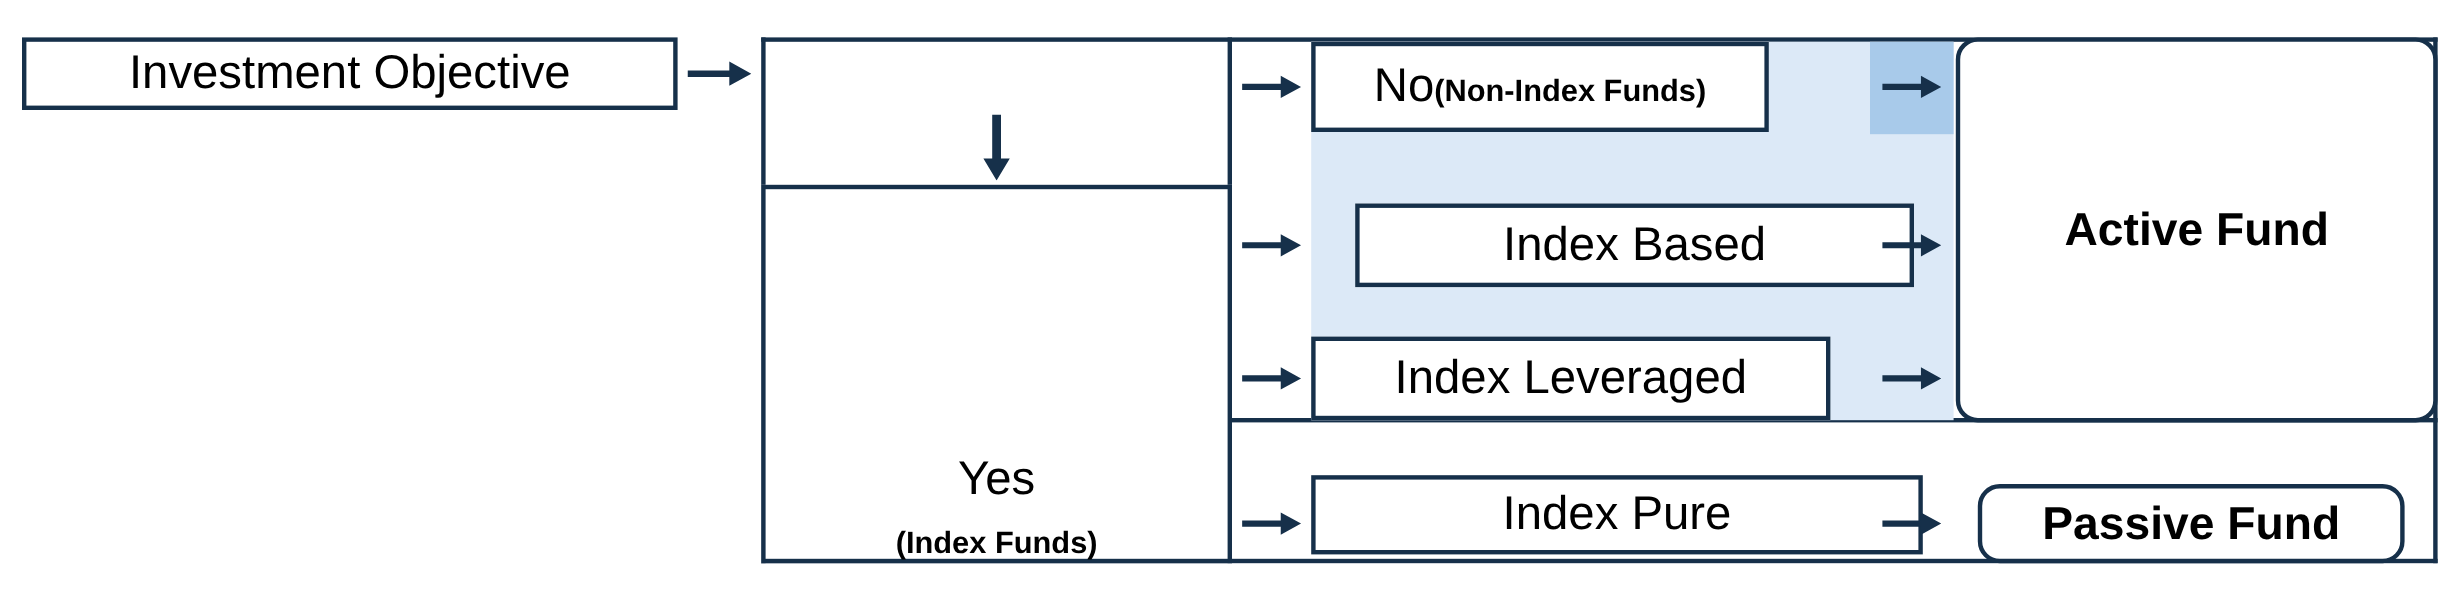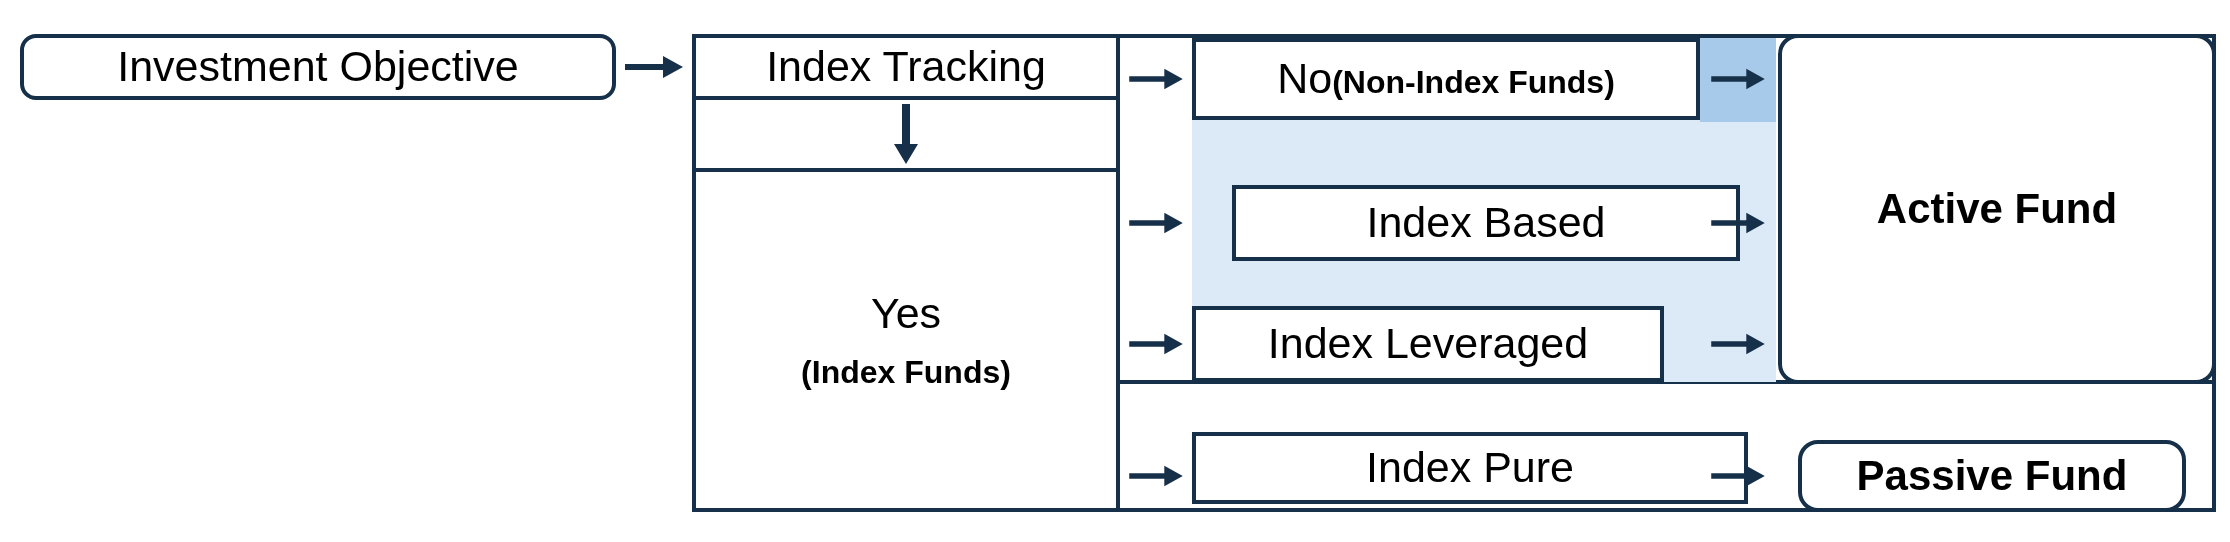--- a/index.html
+++ b/index.html
@@ -16,38 +16,38 @@
     text-align:center;
     color:#000000;
     line-height:1.05;
   }
 
   .t-reg{font-weight:400;}
   .t-bold{font-weight:700;}
 
   
   .fs-main{font-size:43px;}
-  .fs-sub{font-size:32px;}
+  .fs-sub{font-size:28px;}
   .fs-res{font-size:42px;border-radius:20px;}
 
   
   .fill-light{background:#dce9f7;}
   .fill-mid{background:#a8caea;}
 
   
   .arrow{
     display:flex;align-items:center;justify-content:center;
     background:transparent;
   }
   .arrow svg{display:block;}
 
   
   .rule{background:#16304a;}
 
-  .stack{display:flex;flex-direction:column;align-items:center;justify-content:center;gap:20px;}
+  .stack{display:flex;flex-direction:column;align-items:center;justify-content:flex-end;gap:20px;}
 </style>
 </head>
 <body>
 
 <div id="root">
 
   <div class="abs rule" style="left:692px;top:34px;width:1524px;height:4px;"></div>
 
   <div class="abs rule" style="left:2212px;top:34px;width:4px;height:478px;"></div>
 
@@ -55,35 +55,32 @@
 
   <div class="abs rule" style="left:692px;top:34px;width:4px;height:478px;"></div>
 
   <div class="abs rule" style="left:1116px;top:34px;width:4px;height:478px;"></div>
 
   <div class="abs rule" style="left:1116px;top:380px;width:1100px;height:4px;"></div>
 
   <div class="abs fill-light" style="left:1192px;top:38px;width:584px;height:344px;"></div>
   <div class="abs fill-mid" style="left:1700px;top:38px;width:76px;height:84px;"></div>
 
-  <div class="abs box fs-main" style="left:20px;top:34px;width:596px;height:66px;border-radius:16px;">
+  <div class="abs box fs-main" style="left:20px;top:34px;width:596px;height:66px;">
     <span>Investment Objective</span>
   </div>
 
   <div class="abs arrow" style="left:618px;top:34px;width:72px;height:66px;">
     <span>
       <svg width="58" height="26" viewBox="0 0 58 26">
         <path d="M0 10 H38 V2 L58 13 L38 24 V16 H0 Z" fill="#16304a"></path>
       </svg>
     </span>
   </div>
 
-  <div class="abs box fs-main" style="left:692px;top:34px;width:428px;height:66px;">
-    <span>Index Tracking</span>
-  </div>
 
   <div class="abs arrow" style="left:692px;top:100px;width:428px;height:68px;">
     <span>
       <svg width="26" height="60" viewBox="0 0 26 60">
         <path d="M9 0 H17 V40 H25 L13 60 L1 40 H9 Z" fill="#16304a"></path>
       </svg>
     </span>
   </div>
 
   <div class="abs box stack" style="left:692px;top:168px;width:428px;height:344px;">
@@ -116,21 +113,21 @@
   </div>
 
   <div class="abs arrow" style="left:1120px;top:440px;width:72px;height:72px;">
     <span>
       <svg width="54" height="24" viewBox="0 0 58 26">
         <path d="M0 10 H38 V2 L58 13 L38 24 V16 H0 Z" fill="#16304a"></path>
       </svg>
     </span>
   </div>
 
-  <div class="abs box" style="left:1192px;top:38px;width:508px;height:82px;">
+  <div class="abs box" style="left:1192px;top:38px;width:416px;height:82px;">
     <span style="display:inline-flex;align-items:baseline;">
       <span class="fs-main t-reg">No </span>
       <span class="fs-sub t-bold">(Non-Index Funds)</span>
     </span>
   </div>
 
   <div class="abs box fs-main" style="left:1192px;top:185px;width:508px;height:76px;margin-left:40px;">
     <span>Index Based</span>
   </div>
 

